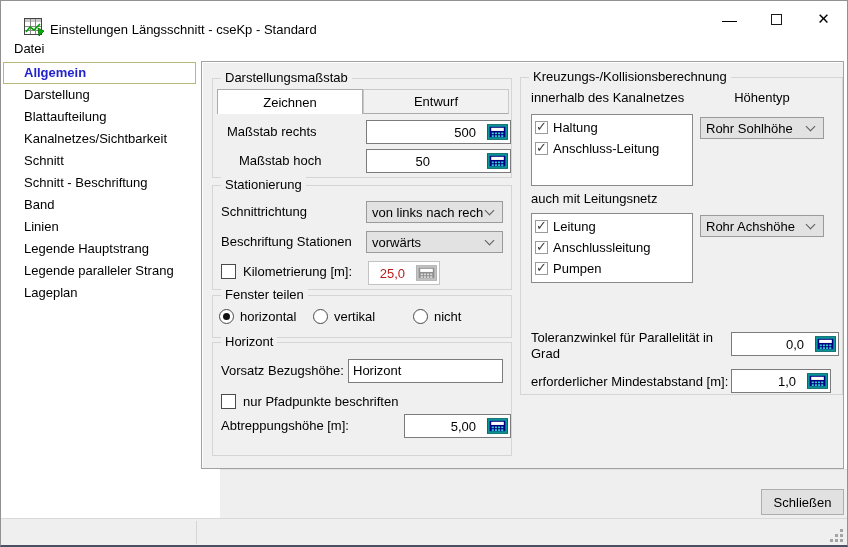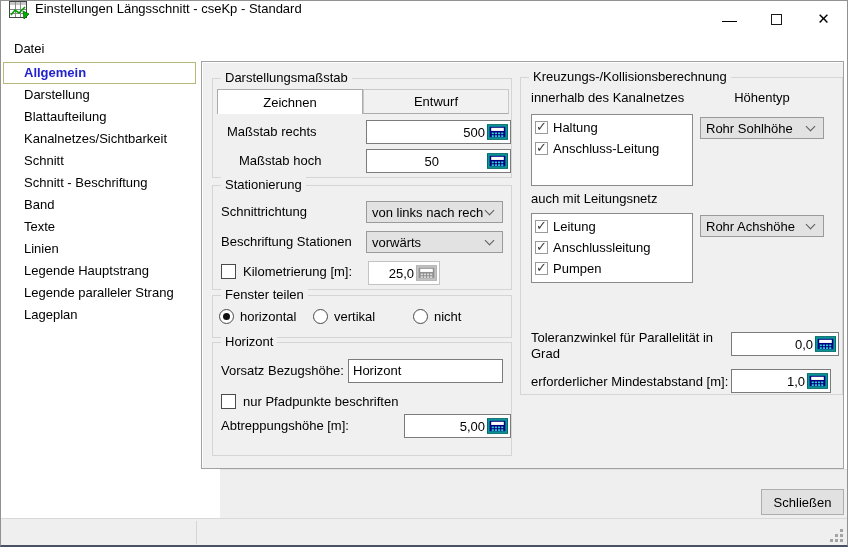--- a/index.html
+++ b/index.html
@@ -3,21 +3,21 @@
 <meta charset="utf-8">
 <style>
   * { margin:0; padding:0; box-sizing:border-box; }
   html,body { background:#dcdcdc; }
   body { font-family:"Liberation Sans", sans-serif; font-size:13px; color:#000; }
 
   .window { position:relative; width:848px; height:547px; background:#fff;
             border:1px solid #919191; border-bottom:2px solid #4a5064; overflow:hidden; }
 
   
-  .titlebar { height:36px; display:flex; align-items:flex-start; padding-left:8px; background:#fff; }
+  .titlebar { height:36px; display:flex; align-items:flex-end; padding-left:23px; background:#fff; }
   .app-icon { width:21px; height:19px; margin-right:5px; flex:none; }
   .title-text { font-size:13px; white-space:nowrap; }
   .win-controls { margin-left:auto; display:flex; height:36px; }
   .win-btn { width:47px; height:36px; display:flex; align-items:center; justify-content:center;
              font-size:15px; cursor:default; }
   .max-box { width:11px; height:11px; border:1px solid #1a1a1a; display:inline-block; }
 
   
   .menubar { height:23px; display:flex; align-items:center; padding-left:8px; background:#fff; }
   .menu-item { padding:1px 5px; }
@@ -42,25 +42,25 @@
 
   
   .tabs { position:absolute; left:4px; top:10px; width:292px; height:25px; display:flex; }
   .tab { flex:1; display:flex; align-items:center; justify-content:center;
          background:#f1f1f1; border:1px solid #c9c9c9; border-bottom:1px solid #ababab; }
   .tab.active { background:#fff; border:1px solid #ababab; border-bottom:none; }
 
   
   .num-field { position:absolute; height:24px; display:flex; align-items:center;
                background:#fff; border:1px solid #7b7b7b; }
-  .num-value { flex:1; text-align:right; padding-right:2px; }
+  .num-value { flex:1; text-align:right; padding-right:11px; }
   .calc { width:21px; height:16px; margin-right:2px; flex:none; }
   .calc svg { display:block; width:100%; height:100%; }
   .num-field.disabled { border-color:#c3c3c3; }
-  .num-field.disabled .num-value { color:#000000; }
+  .num-field.disabled .num-value { color:#b91c1c; }
   .num-field.disabled .calc { filter:grayscale(1) opacity(.45); }
 
   
   .text-field { position:absolute; height:24px; line-height:22px; background:#fff;
                 border:1px solid #7b7b7b; padding-left:4px; }
 
   
   .combo { position:absolute; height:22px; display:flex; align-items:center;
            background:#e2e2e2; border:1px solid #9a9a9a; }
   .combo-text { flex:1; padding-left:5px; white-space:nowrap; overflow:hidden; }
@@ -135,21 +135,20 @@
   </div>
 
   <div class="sidebar">
     <div class="side-item selected">Allgemein</div>
     <div class="side-item">Darstellung</div>
     <div class="side-item">Blattaufteilung</div>
     <div class="side-item">Kanalnetzes/Sichtbarkeit</div>
     <div class="side-item">Schnitt</div>
     <div class="side-item">Schnitt - Beschriftung</div>
     <div class="side-item">Band</div>
-    <div class="side-item">Texte</div>
     <div class="side-item">Linien</div>
     <div class="side-item">Legende Hauptstrang</div>
     <div class="side-item">Legende paralleler Strang</div>
     <div class="side-item">Lageplan</div>
   </div>
 
   <div class="panel">
 
     <div class="group" style="left:10px;top:16px;width:300px;height:100px;">
       <span class="legend">Darstellungsmaßstab</span>

